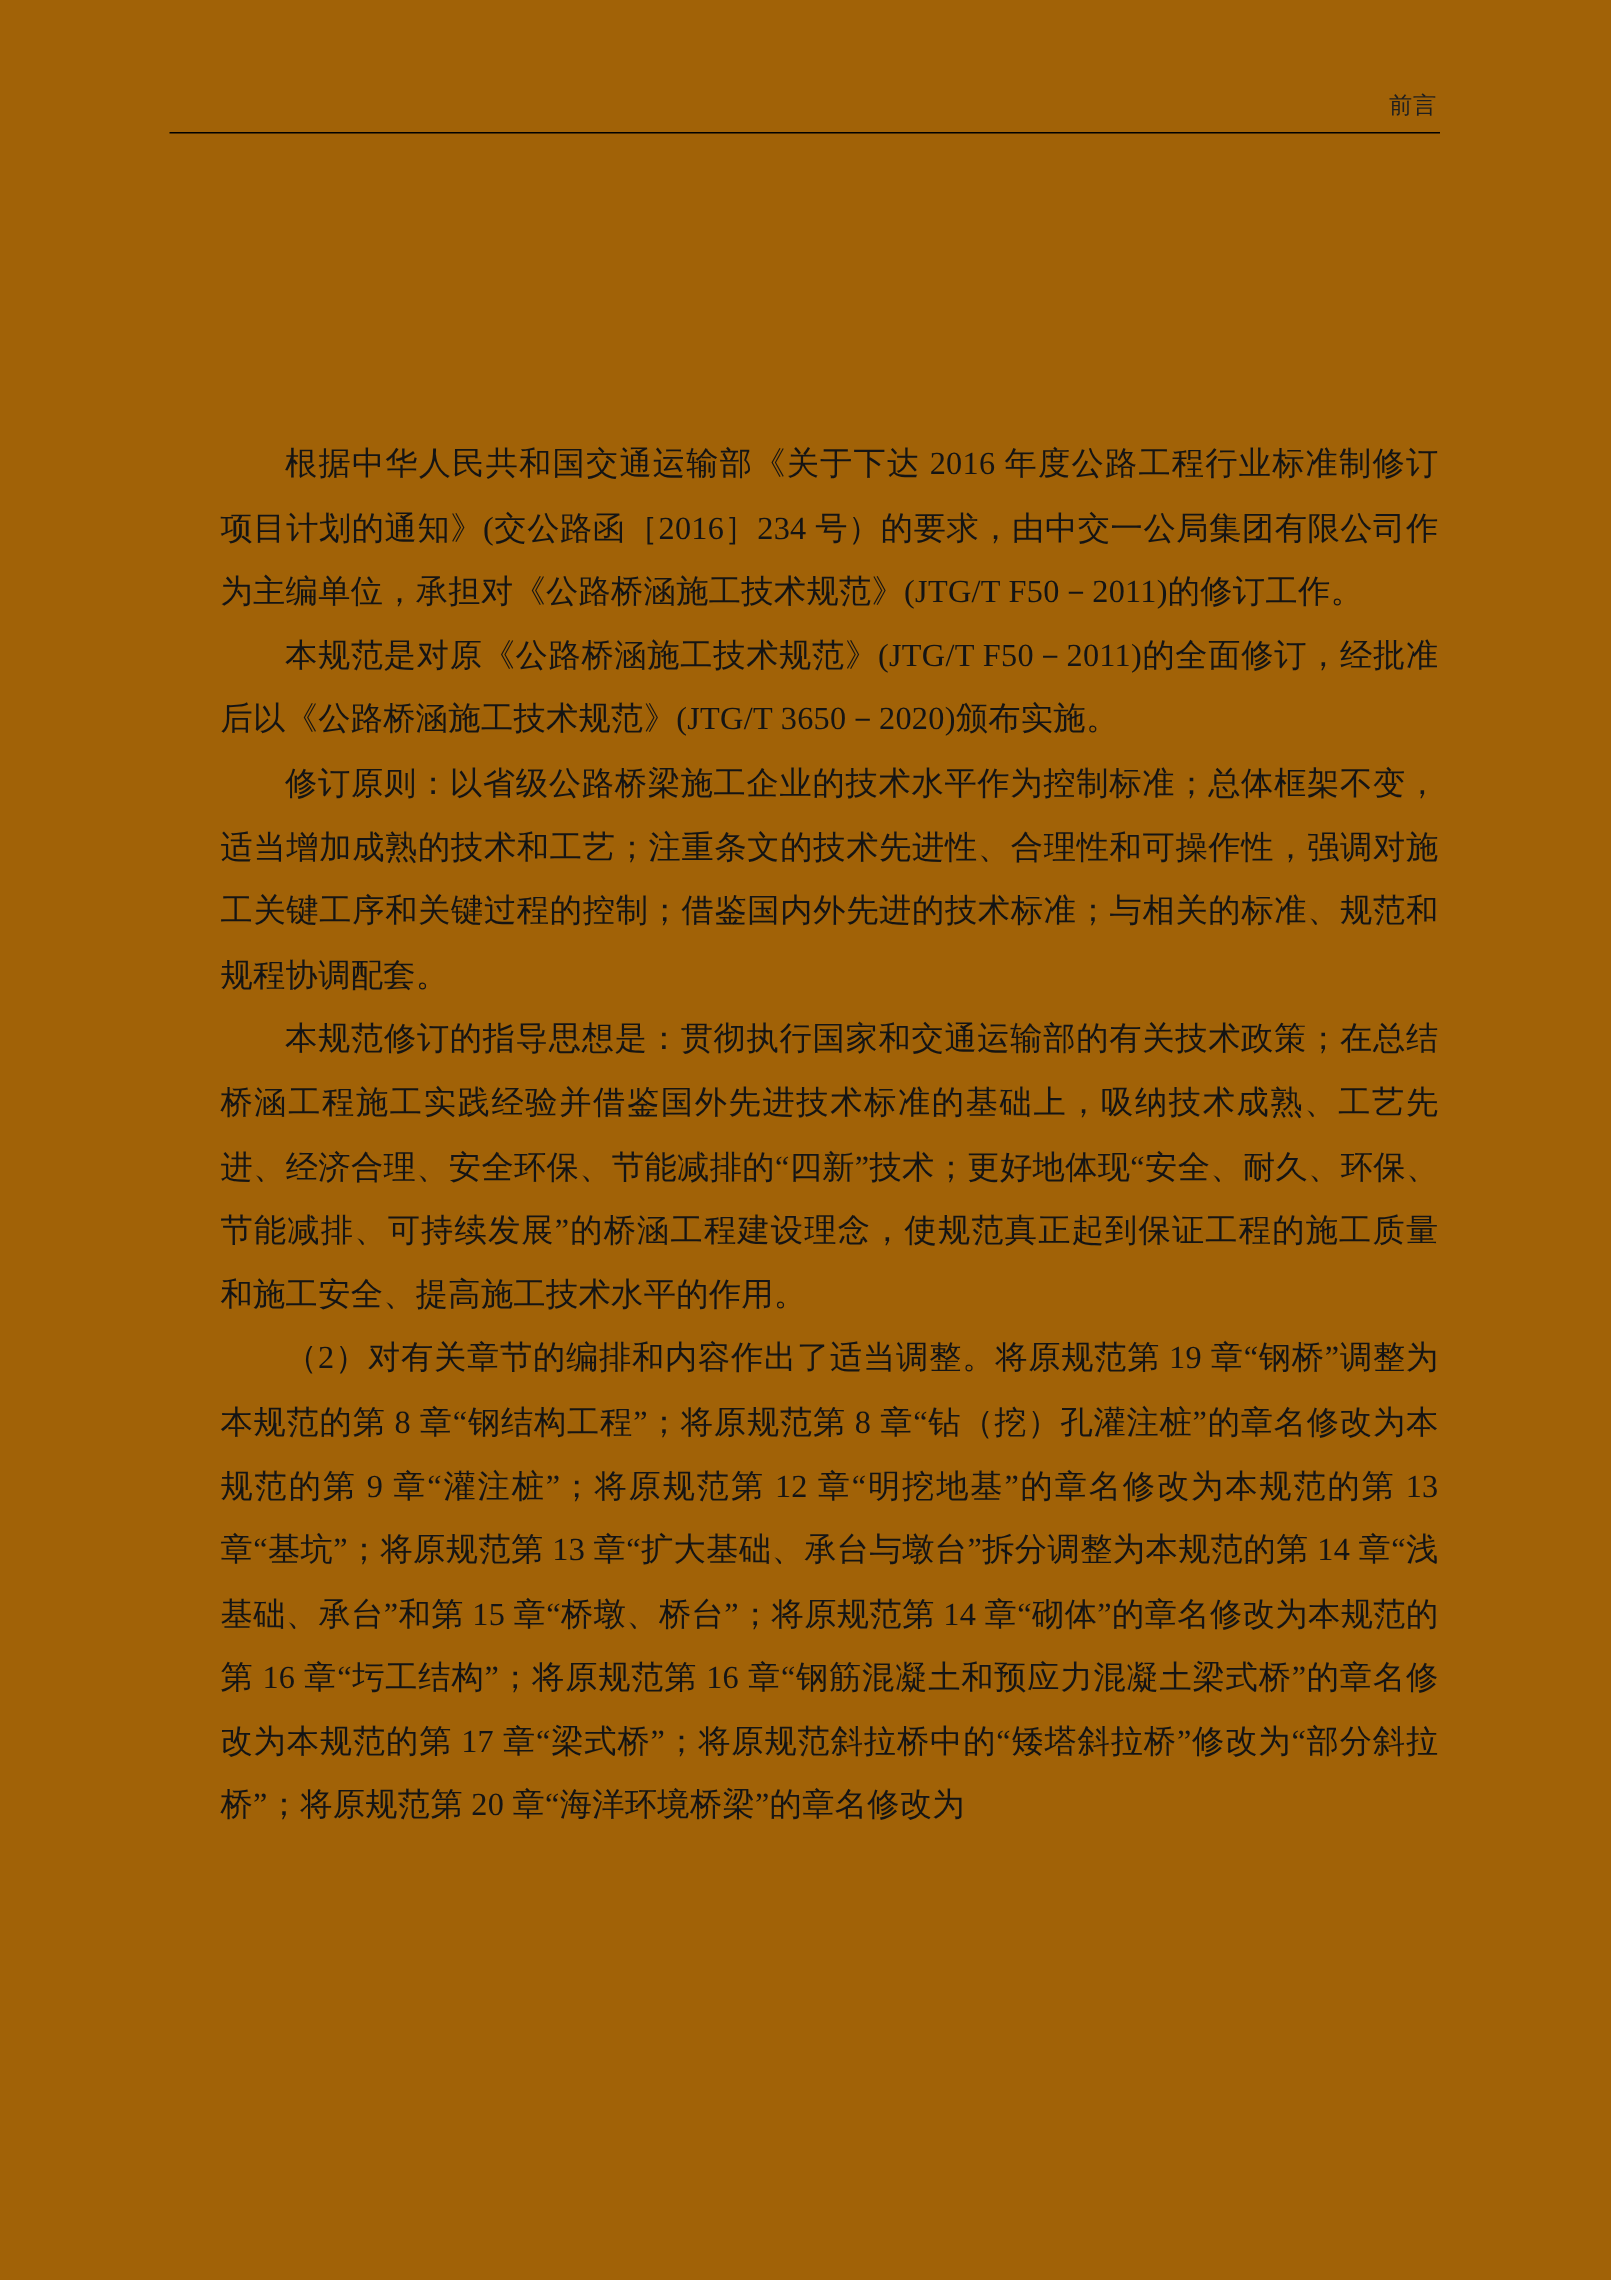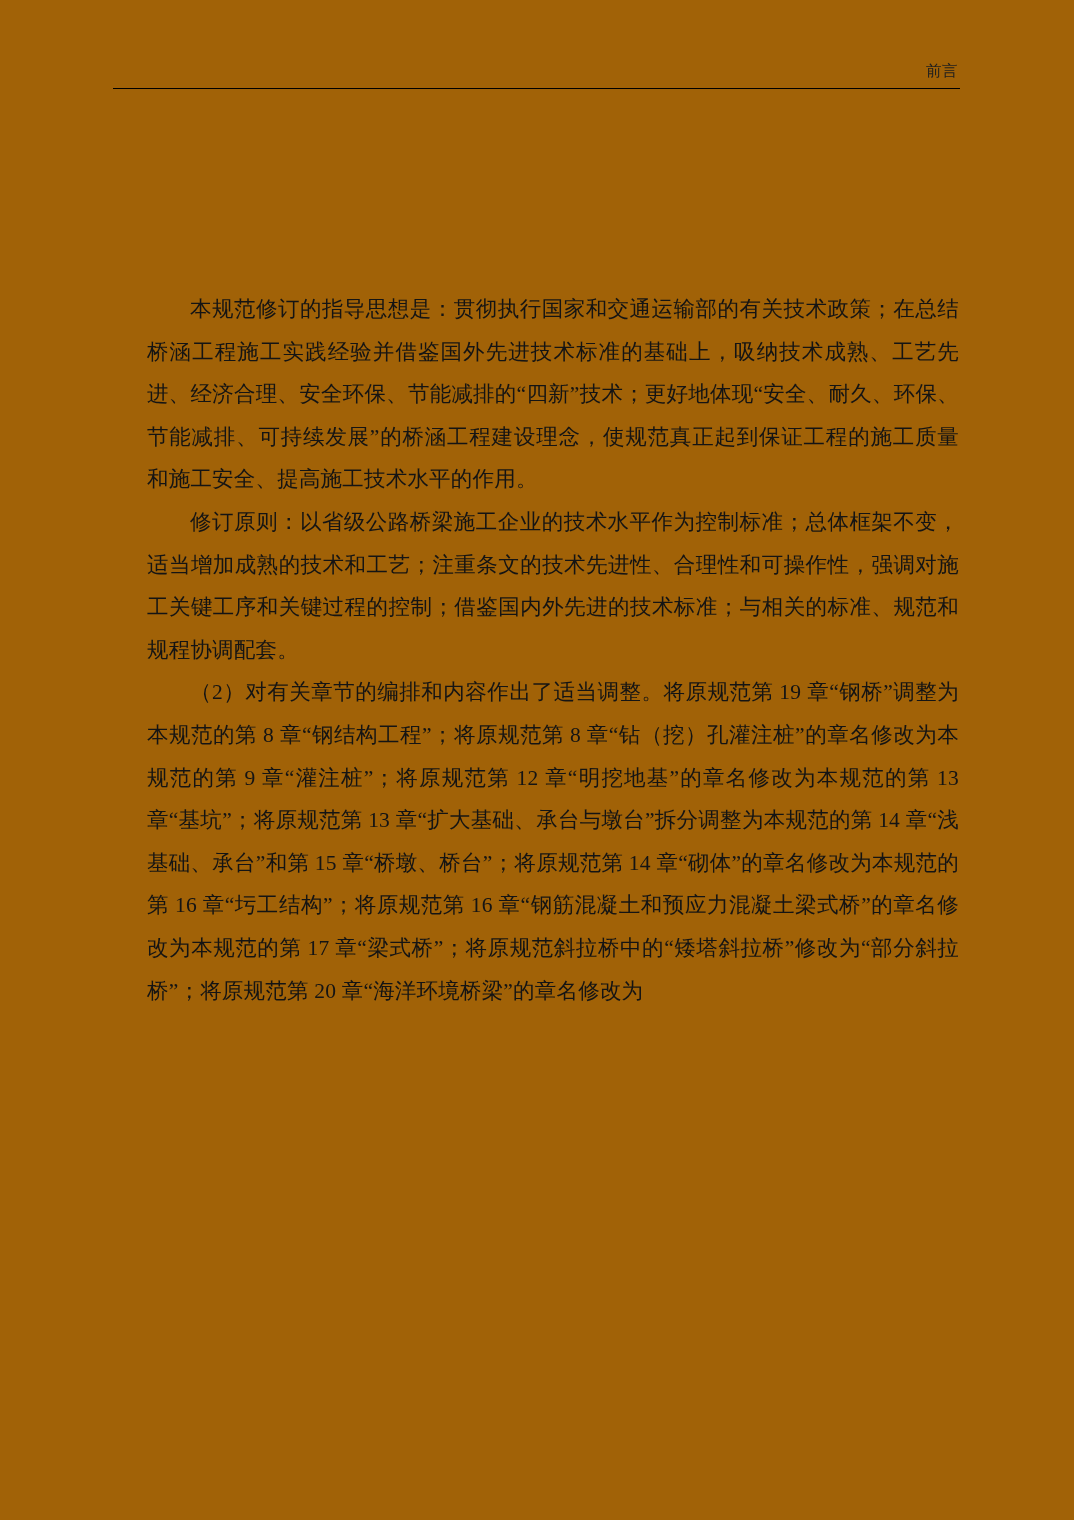--- a/index.html
+++ b/index.html
@@ -84,18 +84,20 @@
 
 <div class="page">
 
   <div class="header-area">
     <div class="header-text">前言</div>
     <div class="header-rule"></div>
   </div>
 
 
   <div class="body-block">
+    <p class="para">根据中华人民共和国交通运输部《关于下达 2016 年度公路工程行业标准制修订项目计划的通知》(交公路函［2016］234 号）的要求，由中交一公局集团有限公司作为主编单位，承担对《公路桥涵施工技术规范》(JTG/T F50－2011)的修订工作。</p>
+    <p class="para">本规范是对原《公路桥涵施工技术规范》(JTG/T F50－2011)的全面修订，经批准后以《公路桥涵施工技术规范》(JTG/T 3650－2020)颁布实施。</p>
+    <p class="para">修订原则：以省级公路桥梁施工企业的技术水平作为控制标准；总体框架不变，适当增加成熟的技术和工艺；注重条文的技术先进性、合理性和可操作性，强调对施工关键工序和关键过程的控制；借鉴国内外先进的技术标准；与相关的标准、规范和规程协调配套。</p>
     <p class="para">本规范修订的指导思想是：贯彻执行国家和交通运输部的有关技术政策；在总结桥涵工程施工实践经验并借鉴国外先进技术标准的基础上，吸纳技术成熟、工艺先进、经济合理、安全环保、节能减排的“四新”技术；更好地体现“安全、耐久、环保、节能减排、可持续发展”的桥涵工程建设理念，使规范真正起到保证工程的施工质量和施工安全、提高施工技术水平的作用。</p>
-    <p class="para">修订原则：以省级公路桥梁施工企业的技术水平作为控制标准；总体框架不变，适当增加成熟的技术和工艺；注重条文的技术先进性、合理性和可操作性，强调对施工关键工序和关键过程的控制；借鉴国内外先进的技术标准；与相关的标准、规范和规程协调配套。</p>
     <p class="para">（2）对有关章节的编排和内容作出了适当调整。将原规范第 19 章“钢桥”调整为本规范的第 8 章“钢结构工程”；将原规范第 8 章“钻（挖）孔灌注桩”的章名修改为本规范的第 9 章“灌注桩”；将原规范第 12 章“明挖地基”的章名修改为本规范的第 13 章“基坑”；将原规范第 13 章“扩大基础、承台与墩台”拆分调整为本规范的第 14 章“浅基础、承台”和第 15 章“桥墩、桥台”；将原规范第 14 章“砌体”的章名修改为本规范的第 16 章“圬工结构”；将原规范第 16 章“钢筋混凝土和预应力混凝土梁式桥”的章名修改为本规范的第 17 章“梁式桥”；将原规范斜拉桥中的“矮塔斜拉桥”修改为“部分斜拉桥”；将原规范第 20 章“海洋环境桥梁”的章名修改为</p>
   </div>
 
 </div>
 
 </body></html>

